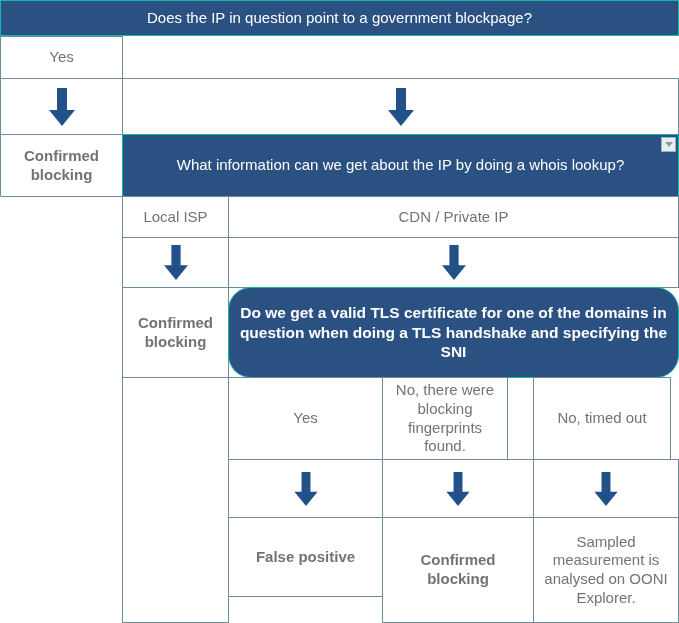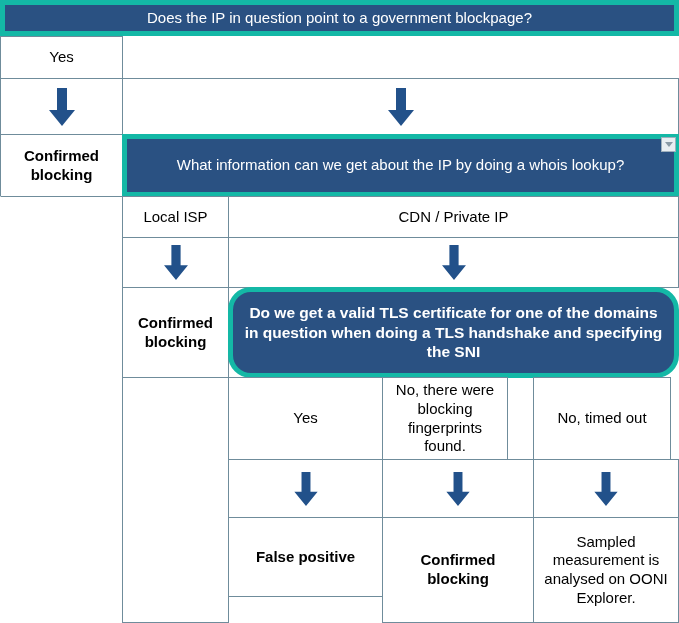--- a/index.html
+++ b/index.html
@@ -24,33 +24,33 @@
   .cell {
     position: absolute;
     box-sizing: border-box;
     display: flex;
     align-items: center;
     justify-content: center;
     text-align: center;
     padding: 2px 6px;
     font-size: 15px;
     line-height: 1.25;
-    color: #000000;
+    color: #737373;
     background: #ffffff;
     border: 1px solid #6f8c9b;
   }
 
   .cell.plain {
     font-size: 15px;
   }
 
   .cell.question {
     background: #2a5182;
     color: #ffffff;
-    border: 5px solid #14b8a6;
+    border: 1px solid #14b8a6;
     font-size: 15px;
     font-weight: normal;
   }
 
   .cell.question.big {
     font-weight: bold;
     font-size: 15.5px;
   }
 
   .cell.result {

